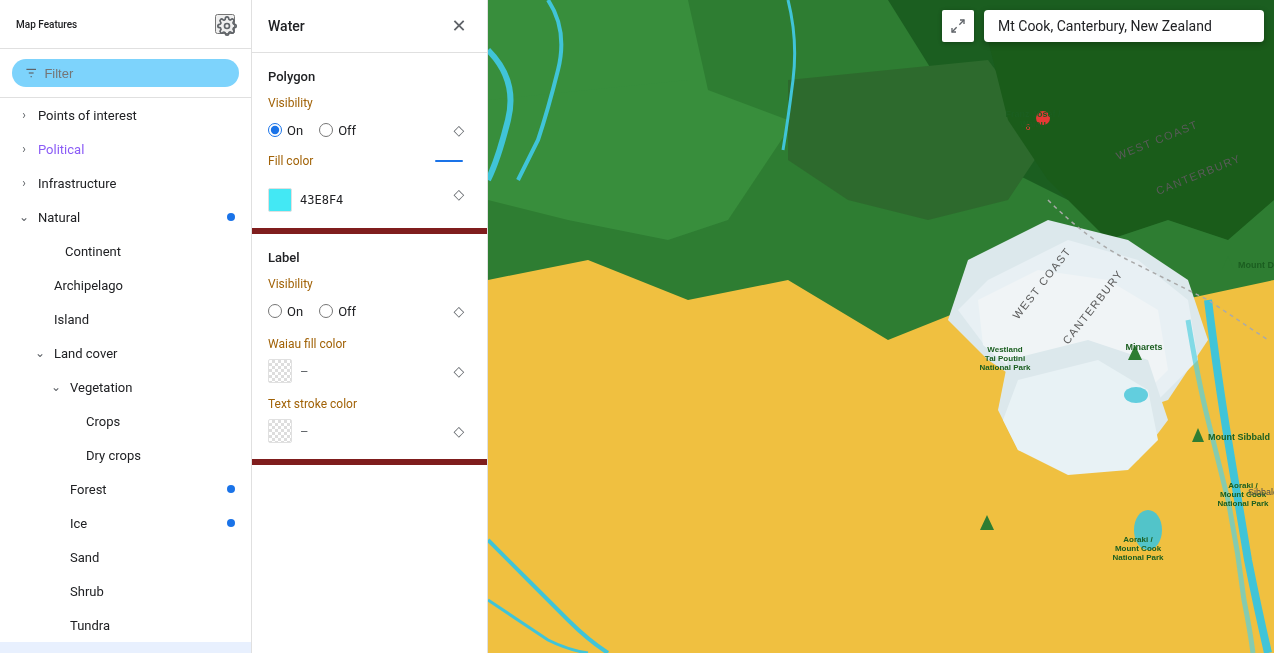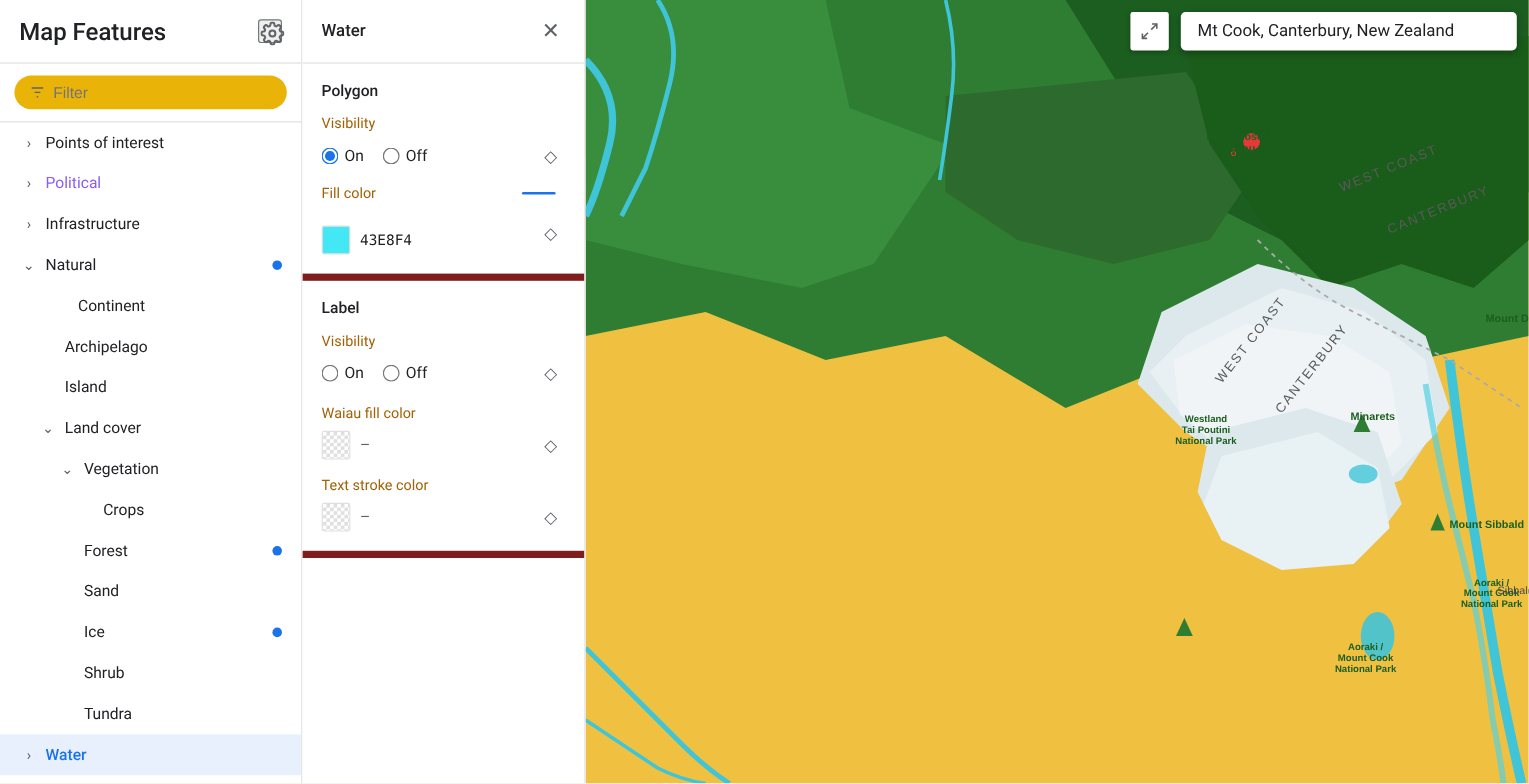--- a/index.html
+++ b/index.html
@@ -17,35 +17,35 @@
       overflow: hidden;
     }
     .sidebar-header {
       display: flex;
       align-items: center;
       justify-content: space-between;
       padding: 14px 16px;
       border-bottom: 1px solid #e0e0e0;
     }
     .sidebar-header-title {
-      font-size: 20px;
+      font-size: 10px;
       font-weight: 500;
       color: #202124;
     }
     .gear-icon {
       width: 20px; height: 20px; cursor: pointer; color: #5f6368;
     }
     .filter-bar {
       padding: 10px 12px;
       border-bottom: 1px solid #e0e0e0;
     }
     .filter-input-wrap {
       display: flex;
       align-items: center;
-      background: #eab308;
+      background: #7dd3fc;
       border-radius: 20px;
       padding: 6px 12px;
       gap: 6px;
     }
     .filter-input-wrap input {
       border: none;
       background: transparent;
       outline: none;
       font-size: 13px;
       color: #5f6368;
@@ -264,33 +264,37 @@
         <span style="color:#202124;font-weight:normal;">Land cover</span>
       </div>
       <div class="sidebar-item" style="padding-left: 48px;">
         <span style="width:16px;height:16px;margin-right:6px;display:flex;align-items:center;justify-content:center;color:#5f6368;font-size:12px;flex-shrink:0;transform:rotate(0deg);">⌄</span>
         <span style="color:#202124;font-weight:normal;">Vegetation</span>
       </div>
       <div class="sidebar-item" style="padding-left: 64px;">
         <span style="width:16px;height:16px;margin-right:6px;flex-shrink:0;"></span>
         <span style="color:#202124;font-weight:normal;">Crops</span>
       </div>
+      <div class="sidebar-item" style="padding-left: 64px;">
+        <span style="width:16px;height:16px;margin-right:6px;flex-shrink:0;"></span>
+        <span style="color:#202124;font-weight:normal;">Dry crops</span>
+      </div>
       <div class="sidebar-item" style="padding-left: 48px;">
         <span style="width:16px;height:16px;margin-right:6px;flex-shrink:0;"></span>
         <span style="color:#202124;font-weight:normal;">Forest</span>
         <span style="width:8px;height:8px;border-radius:50%;background:#1a73e8;margin-left:auto;flex-shrink:0;"></span>
       </div>
       <div class="sidebar-item" style="padding-left: 48px;">
         <span style="width:16px;height:16px;margin-right:6px;flex-shrink:0;"></span>
-        <span style="color:#202124;font-weight:normal;">Sand</span>
-      </div>
-      <div class="sidebar-item" style="padding-left: 48px;">
-        <span style="width:16px;height:16px;margin-right:6px;flex-shrink:0;"></span>
         <span style="color:#202124;font-weight:normal;">Ice</span>
         <span style="width:8px;height:8px;border-radius:50%;background:#1a73e8;margin-left:auto;flex-shrink:0;"></span>
+      </div>
+      <div class="sidebar-item" style="padding-left: 48px;">
+        <span style="width:16px;height:16px;margin-right:6px;flex-shrink:0;"></span>
+        <span style="color:#202124;font-weight:normal;">Sand</span>
       </div>
       <div class="sidebar-item" style="padding-left: 48px;">
         <span style="width:16px;height:16px;margin-right:6px;flex-shrink:0;"></span>
         <span style="color:#202124;font-weight:normal;">Shrub</span>
       </div>
       <div class="sidebar-item" style="padding-left: 48px;">
         <span style="width:16px;height:16px;margin-right:6px;flex-shrink:0;"></span>
         <span style="color:#202124;font-weight:normal;">Tundra</span>
       </div>
       <div class="sidebar-item" style="padding-left: 16px; background: rgb(232, 240, 254);">

